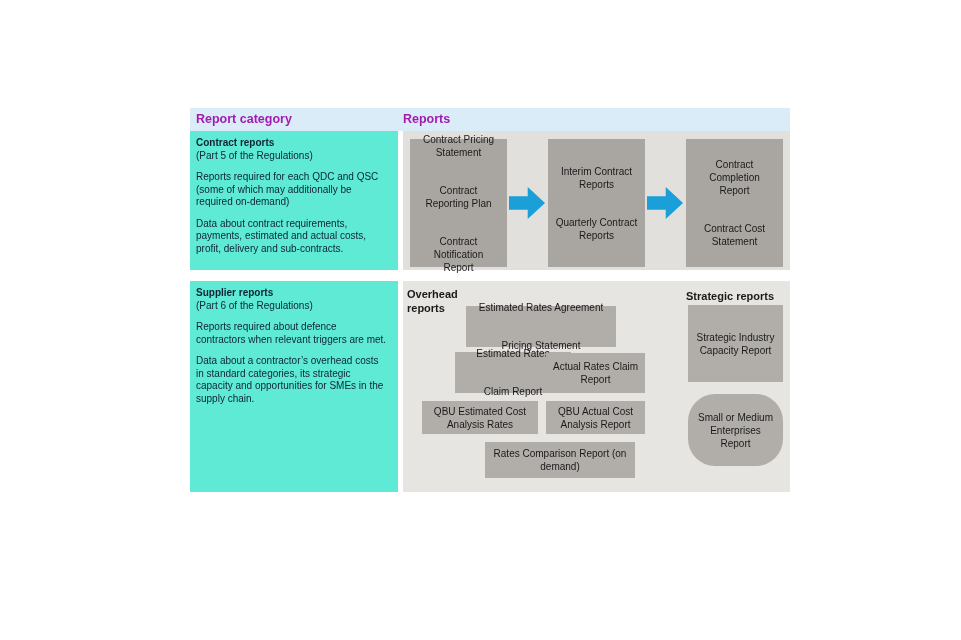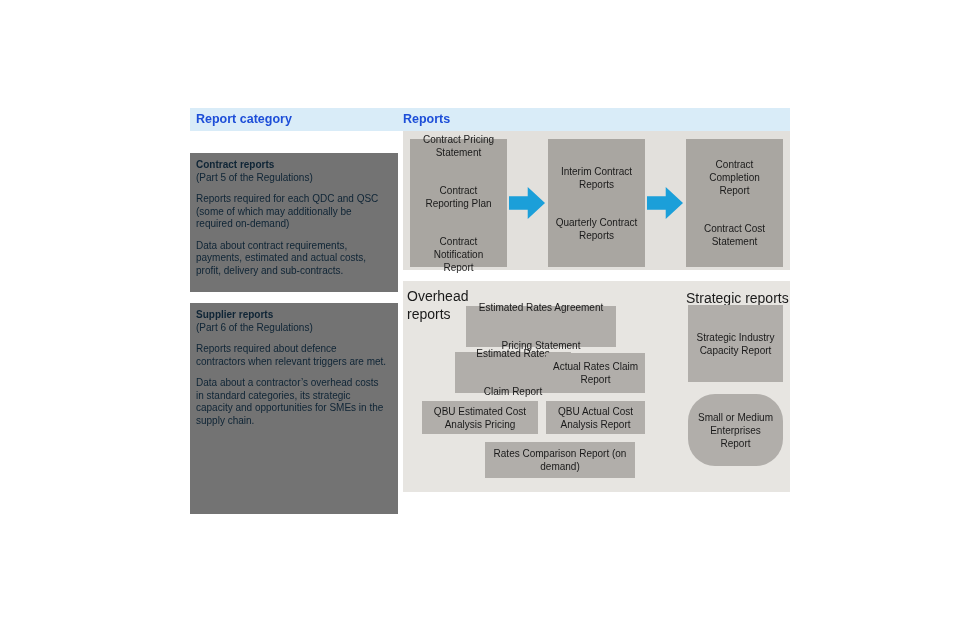--- a/index.html
+++ b/index.html
@@ -24,58 +24,57 @@
     left: 0; top: 0;
     width: 600px; height: 23px;
     background: #d9ecf8;
   }
   .hdr-cell {
     position: absolute;
     top: 0;
     line-height: 23px;
     font-size: 12.5px;
     font-weight: bold;
-    color: #1d4ed8;
+    color: #a21caf;
     white-space: nowrap;
   }
   .hdr-left  { left: 6px; }
   .hdr-right { left: 213px; }
 
   
   .cat-box {
     position: absolute;
     left: 0;
     width: 208px;
-    background: #737373;
+    background: #5eead4;
     color: #0e2435;
     font-size: 10px;
     line-height: 1.25;
     padding: 6px 10px 0 6px;
     box-sizing: border-box;
-    margin-top: 22px;
   }
   .cat-top    { top: 23px;  height: 139px; }
   .cat-bottom { top: 173px; height: 211px; }
   .cat-title  { font-weight: bold; }
   .cat-sub    { }
   .cat-para   { margin: 9px 0 0 0; }
 
   
   .panel {
     position: absolute;
     left: 213px;
     width: 387px;
   }
   .panel-top    { top: 23px;  height: 139px; background: #e2e0dc; }
   .panel-bottom { top: 173px; height: 211px; background: #e7e5e1; }
 
   .panel-label {
     position: absolute;
-    font-size: 14px;
-    font-weight: normal;
+    font-size: 11px;
+    font-weight: bold;
     color: #1a1a1a;
     line-height: 1.3;
   }
   .overhead-label  { left: 4px;   top: 6px; width: 60px; }
   .strategic-label { left: 283px; top: 8px; white-space: nowrap; }
 
   
   .rbox {
     position: absolute;
     display: flex;
@@ -184,21 +183,21 @@
         <div class="ritem">Claim Report</div>
       </div>
 
       <div class="rbox b-actual-claim">
         <div class="ritem">Actual Rates Claim
 Report</div>
       </div>
 
       <div class="rbox b-qbu-est">
         <div class="ritem">QBU Estimated Cost
-Analysis Pricing</div>
+Analysis Rates</div>
       </div>
 
       <div class="rbox b-qbu-actual">
         <div class="ritem">QBU Actual Cost
 Analysis Report</div>
       </div>
 
       <div class="rbox b-rates-comp">
         <div class="ritem">Rates Comparison Report (on
 demand)</div>

